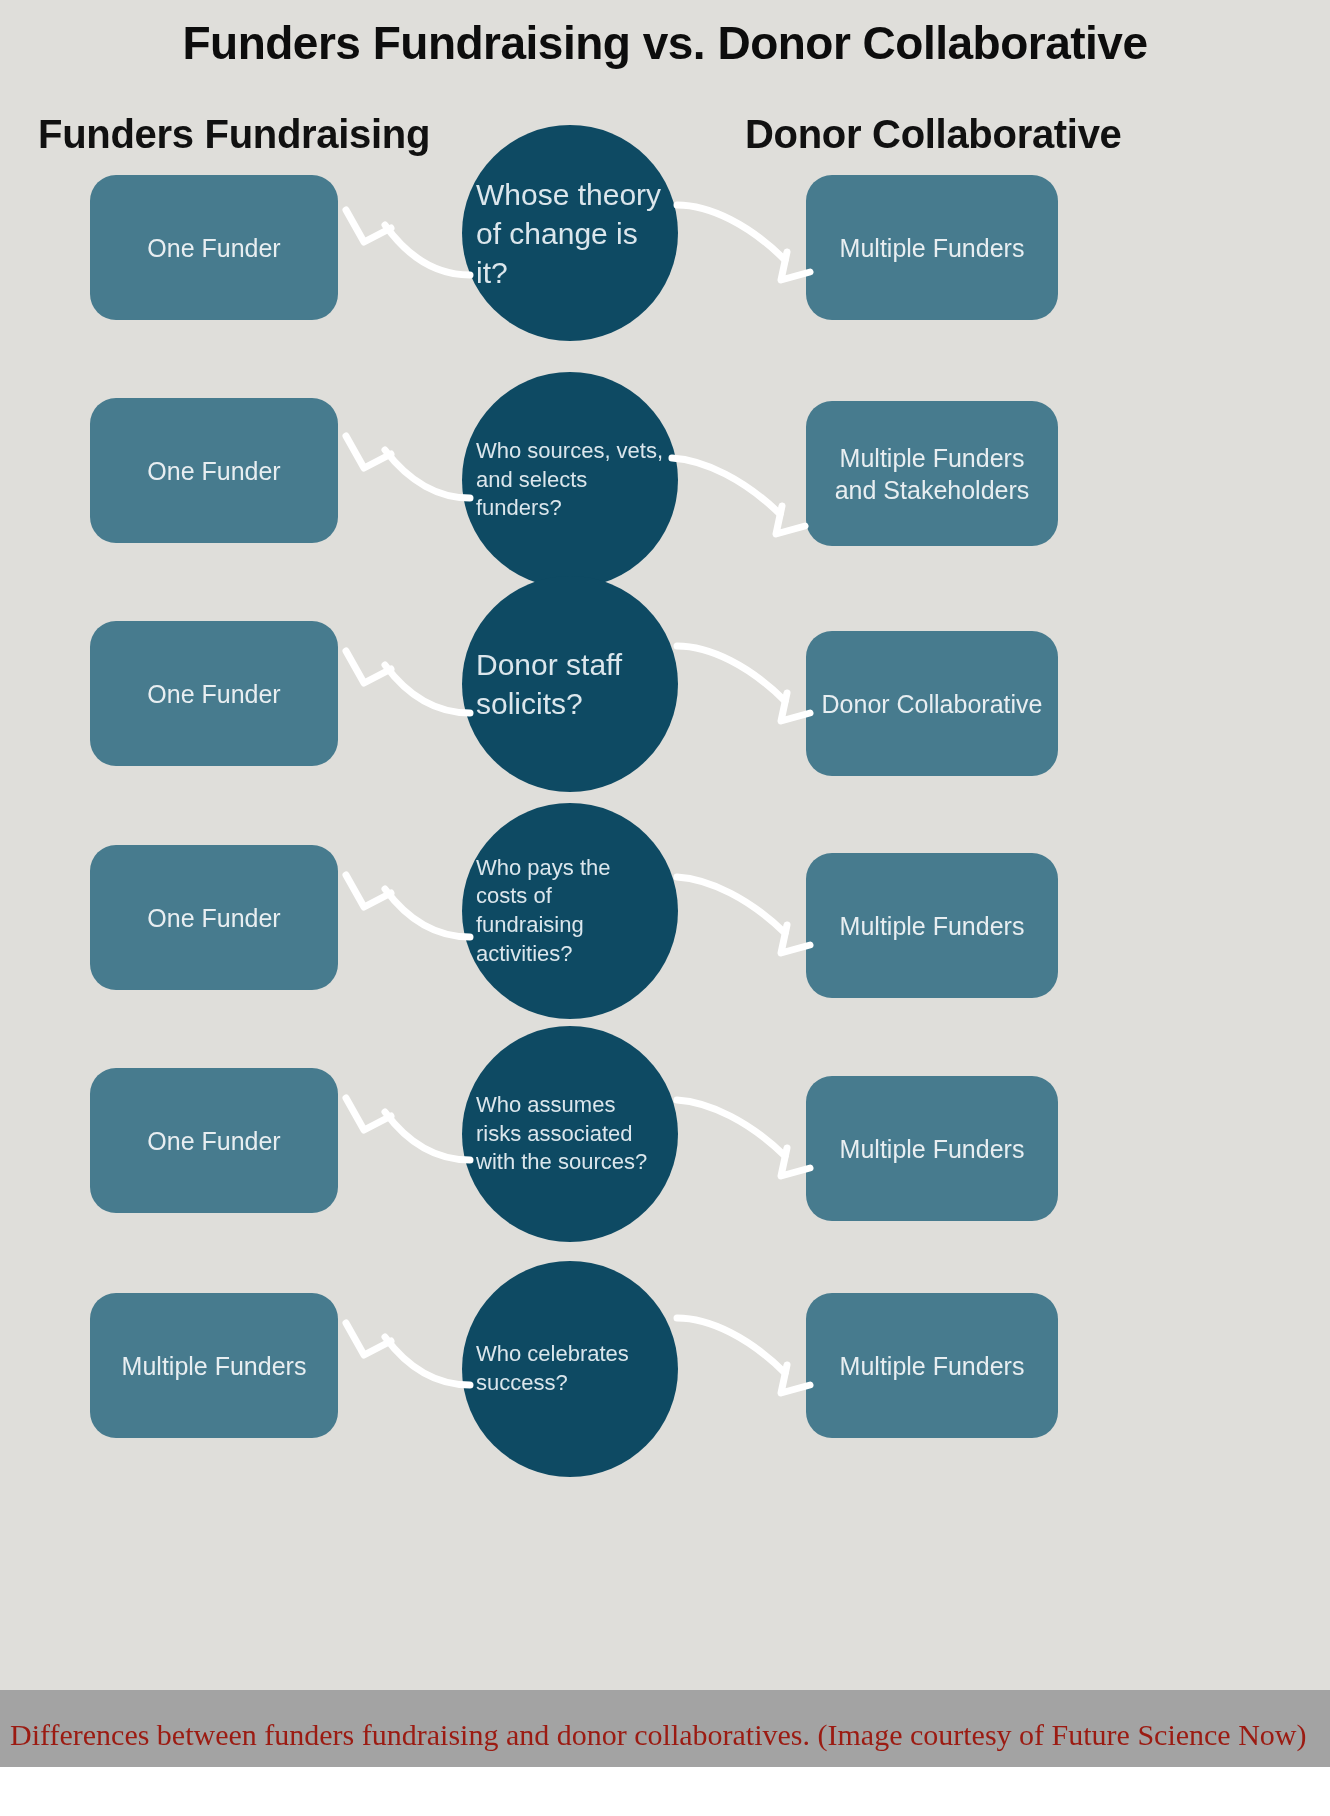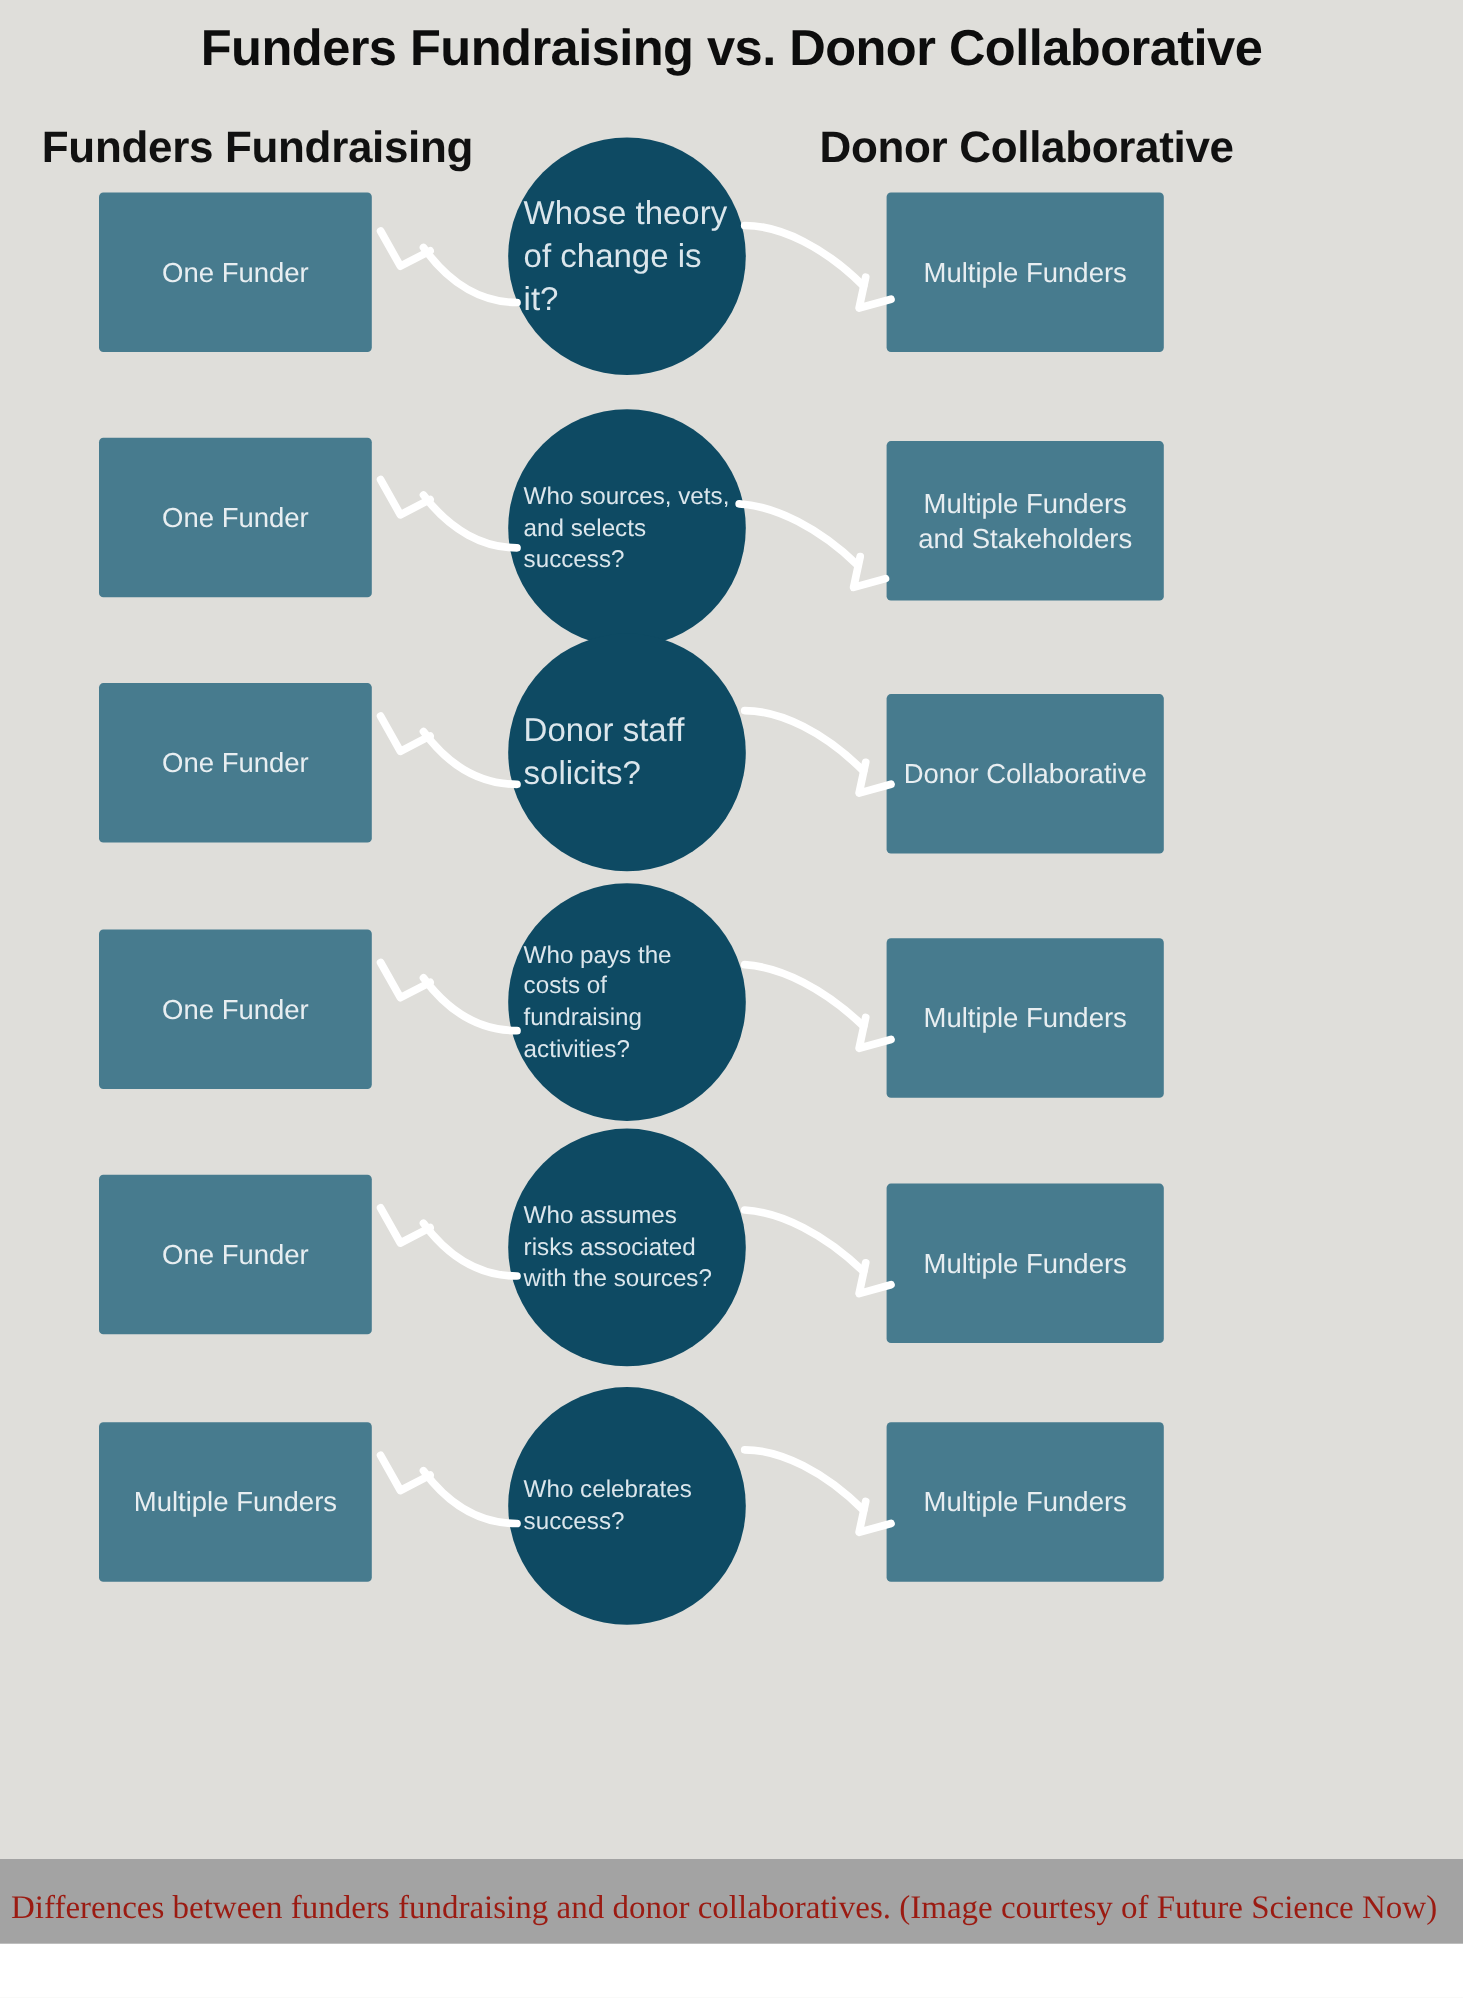--- a/index.html
+++ b/index.html
@@ -52,21 +52,21 @@
     width: 1330px;
     height: 0;
   }
 
   
   .pill {
     position: absolute;
     width: 248px;
     height: 145px;
     background: #477b8e;
-    border-radius: 4px;
+    border-radius: 26px;
     display: flex;
     align-items: center;
     justify-content: center;
     text-align: center;
     color: #e8eef1;
     font-size: 25px;
     line-height: 1.28;
     padding: 0 12px;
     box-sizing: border-box;
   }
@@ -132,21 +132,21 @@
       <path d="M16 30 L 34 62 L 61 48" stroke="#ffffff" stroke-width="7" fill="none" stroke-linecap="round" stroke-linejoin="round"></path>
     </svg>
     <svg class="arrow" style="left:665px;top:5px" width="160" height="120" viewBox="0 0 160 120">
       <path d="M12 25 C 45 25, 85 45, 120 80" stroke="#ffffff" stroke-width="7" fill="none" stroke-linecap="round"></path>
       <path d="M145 92 L 116 100 L 122 72" stroke="#ffffff" stroke-width="7" fill="none" stroke-linecap="round" stroke-linejoin="round"></path>
     </svg>
   </div>
 
   <div class="row" style="top:398px">
     <div class="pill left">One Funder</div>
-    <div class="bubble sz-sm" style="top:-26px">Who sources, vets, and selects success?</div>
+    <div class="bubble sz-sm" style="top:-26px">Who sources, vets, and selects funders?</div>
     <div class="pill right" style="top:3px">Multiple Funders and Stakeholders</div>
     <svg class="arrow" style="left:330px;top:10px" width="150" height="120" viewBox="0 0 150 120">
       <path d="M140 90 C 110 90, 80 75, 55 42" stroke="#ffffff" stroke-width="7" fill="none" stroke-linecap="round"></path>
       <path d="M16 28 L 34 60 L 61 46" stroke="#ffffff" stroke-width="7" fill="none" stroke-linecap="round" stroke-linejoin="round"></path>
     </svg>
     <svg class="arrow" style="left:660px;top:40px" width="160" height="120" viewBox="0 0 160 120">
       <path d="M12 20 C 45 22, 85 42, 120 76" stroke="#ffffff" stroke-width="7" fill="none" stroke-linecap="round"></path>
       <path d="M145 88 L 116 96 L 122 68" stroke="#ffffff" stroke-width="7" fill="none" stroke-linecap="round" stroke-linejoin="round"></path>
     </svg>
   </div>

